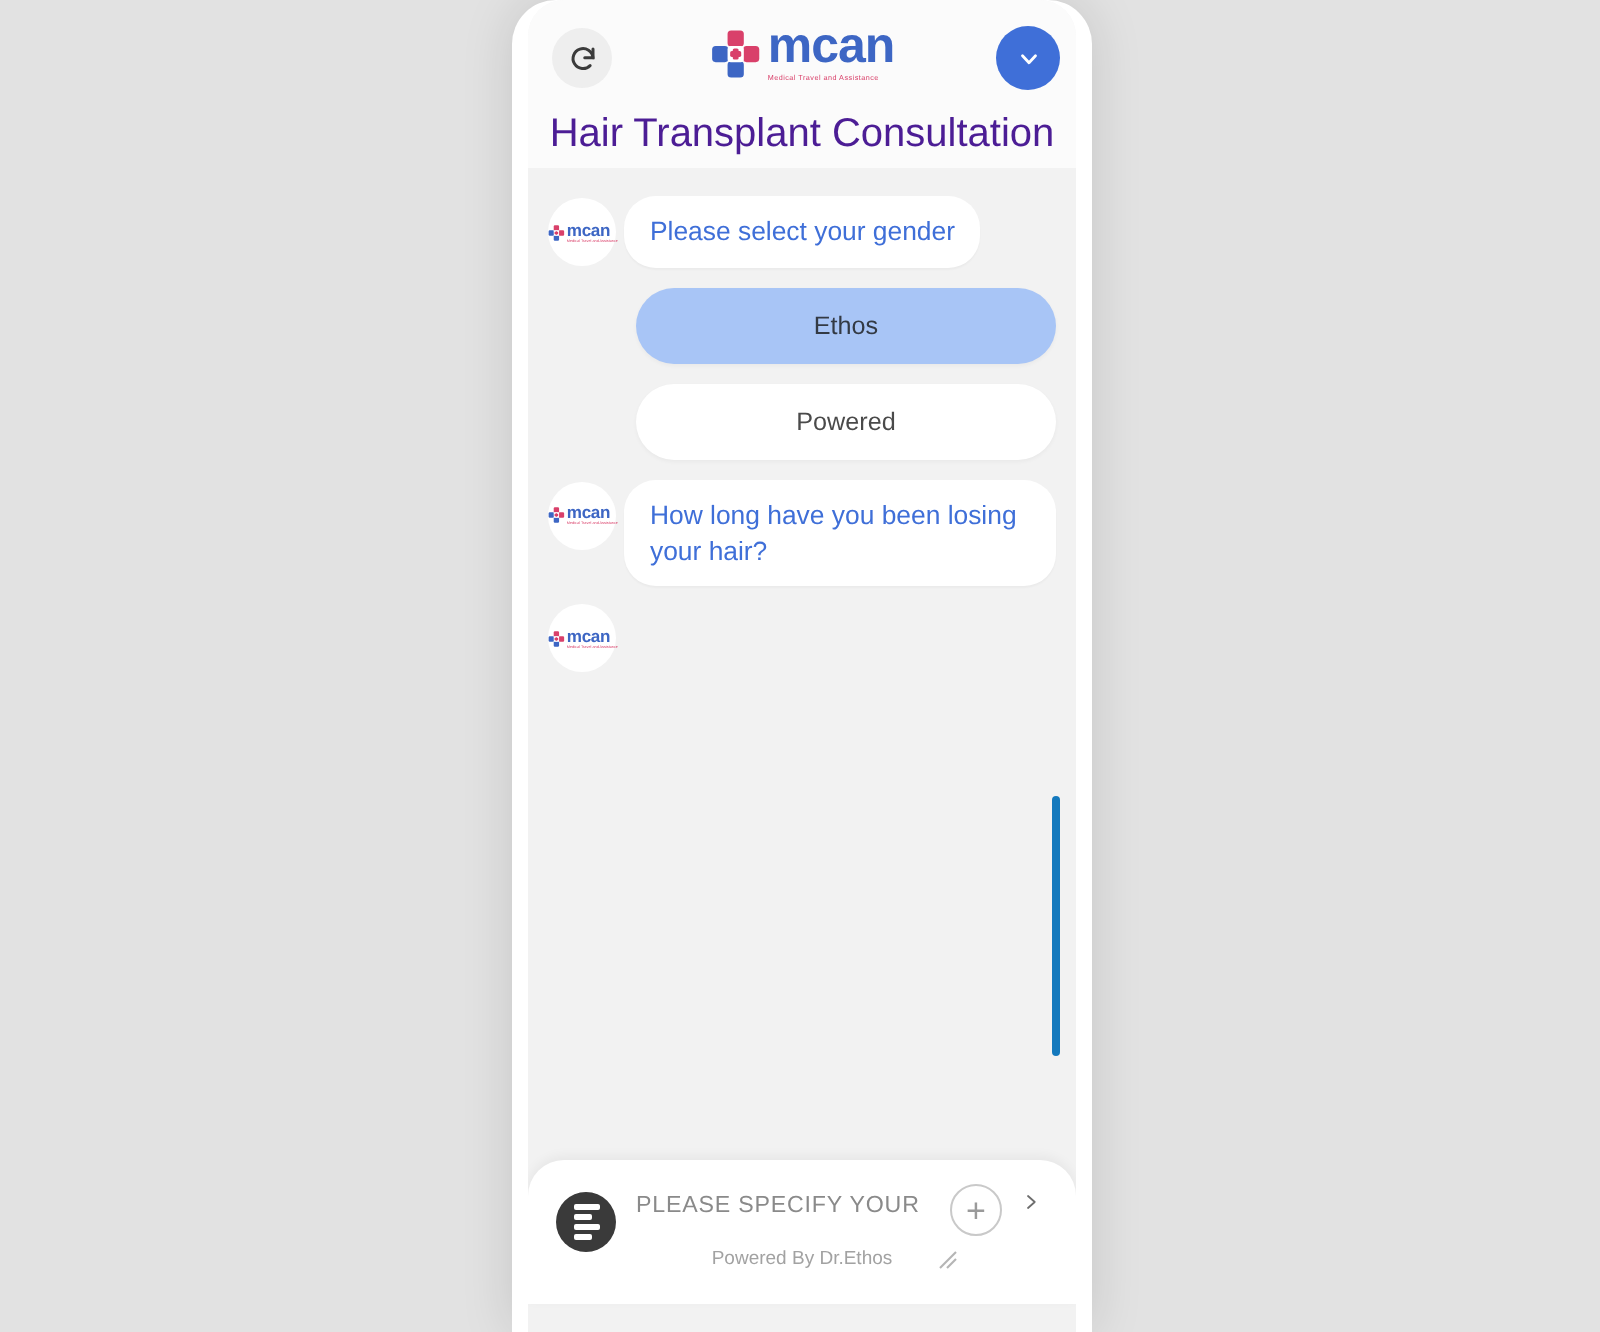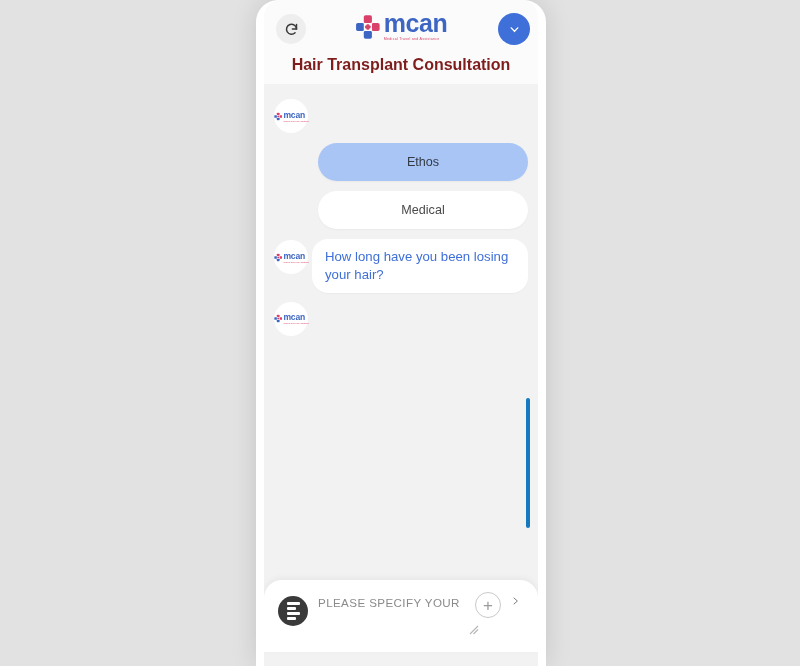--- a/index.html
+++ b/index.html
@@ -99,23 +99,23 @@
     letter-spacing: 0.25px;
     margin-top: 2px;
     white-space: nowrap;
   }
   .header-title {
     position: absolute;
     left: 0;
     right: 0;
     top: 56px;
     text-align: center;
-    font-size: 16px;
-    color: #7f1d1d;
-    font-weight: bold;
+    font-size: 20px;
+    color: #4c1d95;
+    font-weight: normal;
   }
 
   
   .chat-area {
     position: relative;
     flex: 1 1 auto;
     background: #f2f2f2;
     overflow: hidden;
     padding: 6px 0 0 0;
   }
@@ -365,24 +365,25 @@
                   <rect x="11" y="11" width="10" height="10" rx="2" fill="#ffffff"></rect>
                   <rect x="14.2" y="12.6" width="3.6" height="6.8" rx="1" fill="#d9406a"></rect>
                   <rect x="12.6" y="14.2" width="6.8" height="3.6" rx="1" fill="#d9406a"></rect>
                 </svg>
                 <span style="display:flex;flex-direction:column;align-items:flex-start">
                   <span class="mini-name">mcan</span>
                   <span class="mini-tag">Medical Travel and Assistance</span>
                 </span>
               </span>
             </div>
+            <div class="bubble">Please select your gender</div>
           </div>
           <div class="options">
             <div class="opt-btn selected">Ethos</div>
-            <div class="opt-btn">Medical</div>
+            <div class="opt-btn">Powered</div>
           </div>
           <div class="msg-row">
             <div class="avatar">
               <span class="mini-logo">
                 <svg width="9" height="9" viewBox="0 0 32 32">
                   <rect x="11" y="1.5" width="10" height="10" rx="2.2" fill="#d9406a"></rect>
                   <rect x="11" y="20.5" width="10" height="10" rx="2.2" fill="#3d66c4"></rect>
                   <rect x="1.5" y="11" width="10" height="10" rx="2.2" fill="#3d66c4"></rect>
                   <rect x="20.5" y="11" width="10" height="10" rx="2.2" fill="#d9406a"></rect>
                   <rect x="11" y="11" width="10" height="10" rx="2" fill="#ffffff"></rect>
@@ -437,20 +438,21 @@
         <div class="plus-btn">
           <span>+</span>
         </div>
 
         <div class="send-btn">
           <svg width="9" height="14" viewBox="0 0 24 24" fill="none" stroke="#6d6d6d" stroke-width="2.4" stroke-linecap="round" stroke-linejoin="round">
             <polyline points="8 4 17 12 8 20"></polyline>
           </svg>
         </div>
 
+        <div class="powered">Powered By Dr.Ethos</div>
 
         <svg class="resize-handle" viewBox="0 0 12 12" stroke="#b5b5b5" stroke-width="1.1">
           <line x1="2" y1="10" x2="10" y2="2"></line>
           <line x1="5.5" y1="10" x2="10" y2="5.5"></line>
         </svg>
       </div>
     </div>
 
   </div>
 </div>

